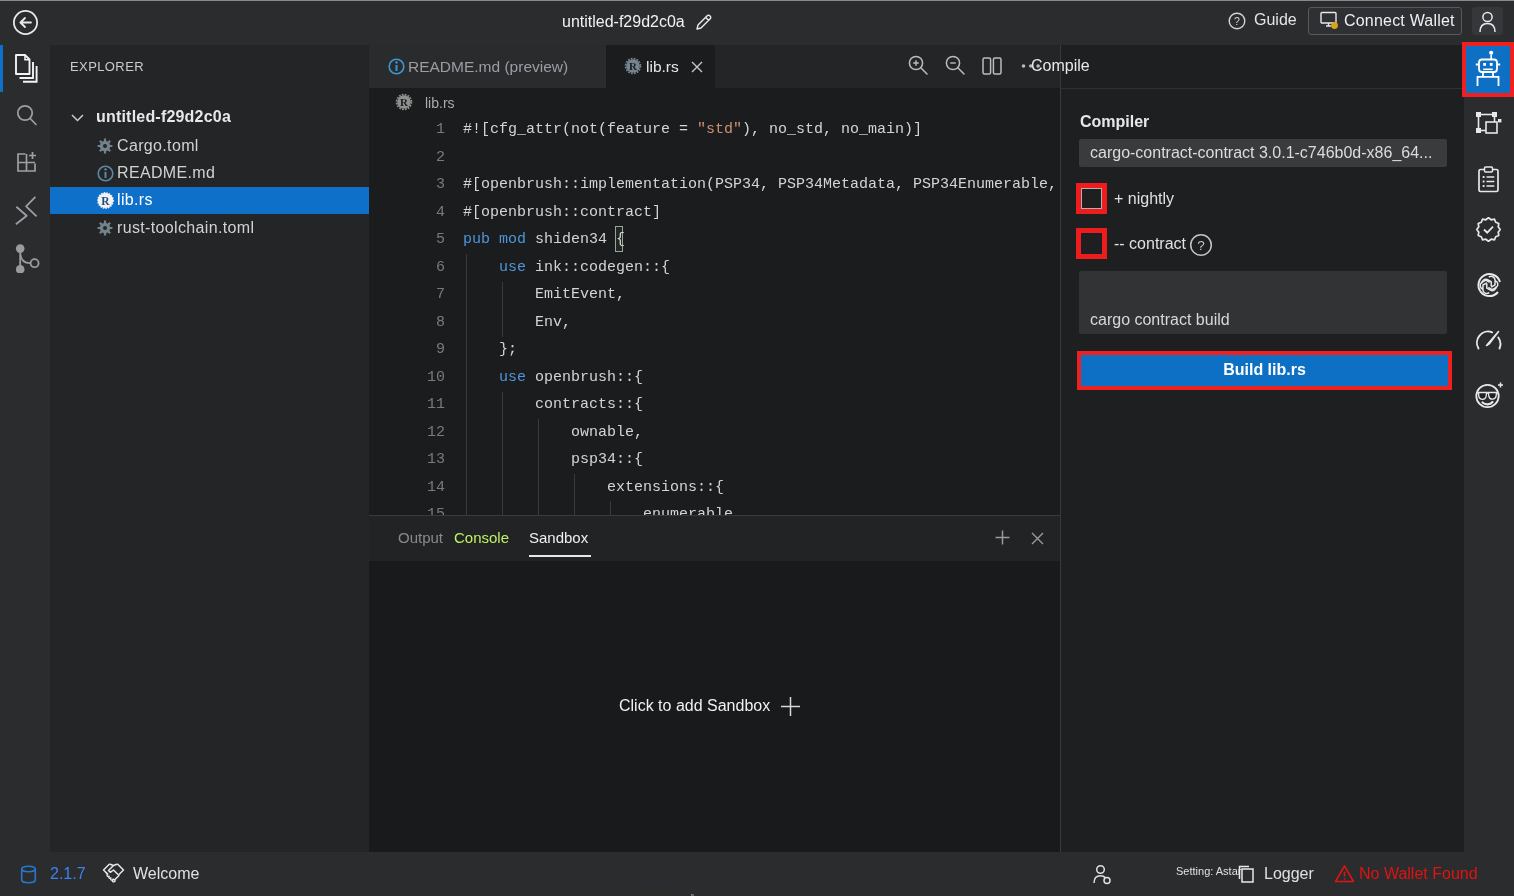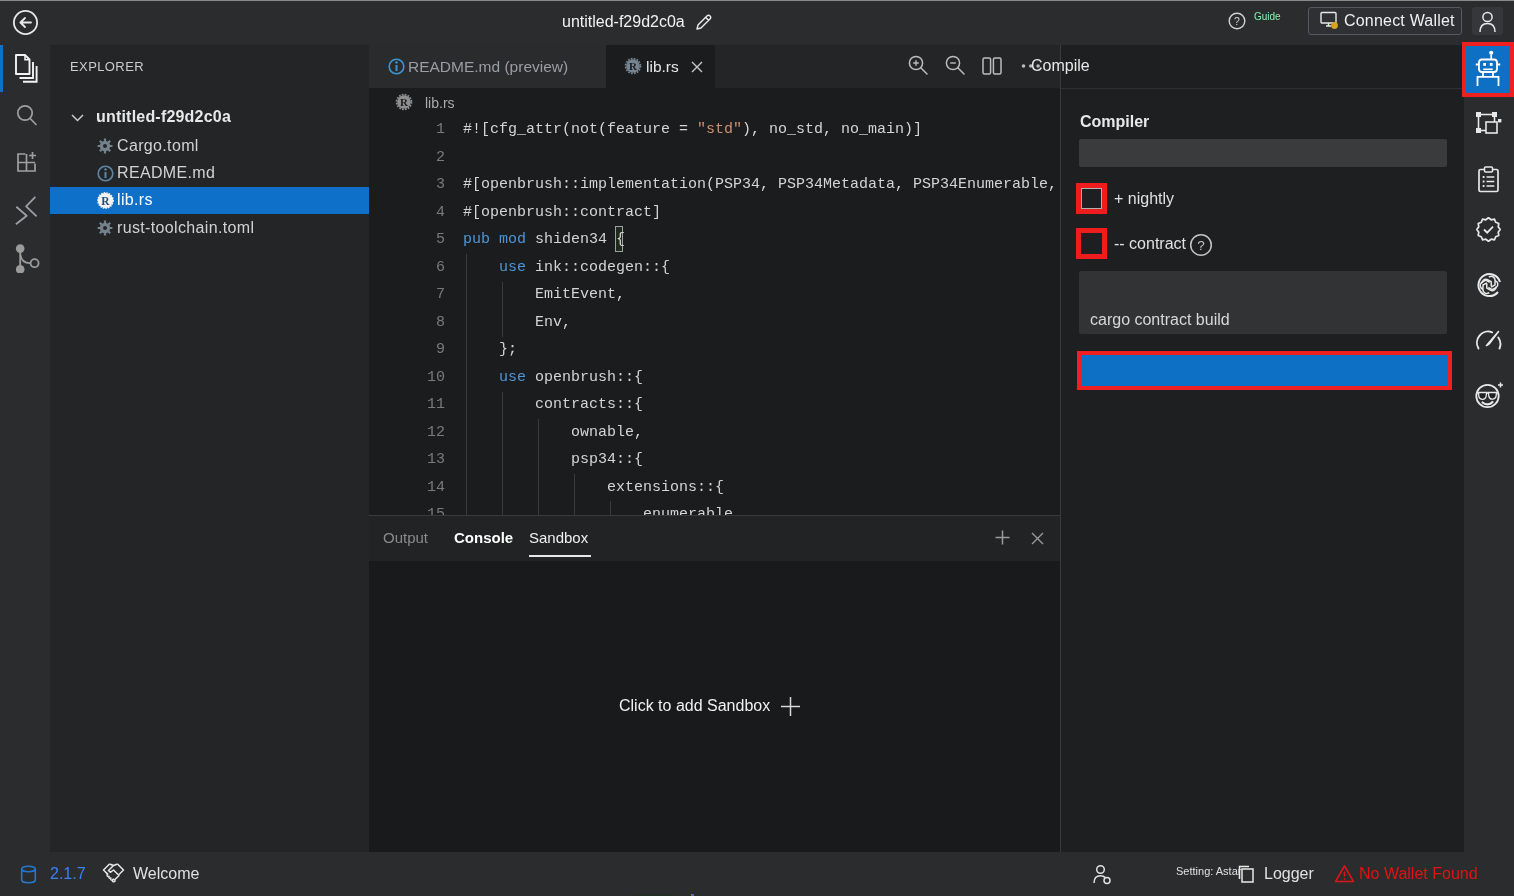--- a/index.html
+++ b/index.html
@@ -23,21 +23,21 @@
 
   <div class="abs" style="left:562px;top:13px;font-size:16px;color:#f2f2f2;">untitled-f29d2c0a</div>
   <svg class="abs" style="left:694px;top:13px;" width="19" height="19" viewBox="0 0 19 19">
     <path d="M3 16 l1-4 L13.2 2.8 a1.8 1.8 0 0 1 2.6 0 l0.4 0.4 a1.8 1.8 0 0 1 0 2.6 L7 15 l-4 1z M11.8 4.4 l2.8 2.8" fill="none" stroke="#ececec" stroke-width="1.4" stroke-linejoin="round"></path>
   </svg>
 
   <svg class="abs" style="left:1228px;top:12px;" width="18" height="18" viewBox="0 0 18 18">
     <circle cx="9" cy="9" r="7.8" fill="none" stroke="#d4d4d4" stroke-width="1.4"></circle>
     <text x="9" y="13" text-anchor="middle" font-size="10.5" fill="#d4d4d4" font-family="Liberation Sans">?</text>
   </svg>
-  <div class="abs" style="left:1254px;top:11px;font-size:10px;color:#86efac;">Guide</div>
+  <div class="abs" style="left:1254px;top:11px;font-size:16px;color:#e5e5e5;">Guide</div>
 
   <div class="abs" style="left:1308px;top:7px;width:154px;height:28px;background:#2e3033;border:1px solid #565a5e;border-radius:3px;"></div>
   <svg class="abs" style="left:1319px;top:11px;" width="22" height="20" viewBox="0 0 22 20">
     <rect x="2" y="1.5" width="15" height="10.5" rx="1" fill="none" stroke="#e8e8e8" stroke-width="1.4"></rect>
     <path d="M7 15 h5 M9.5 12 v3" stroke="#e8e8e8" stroke-width="1.4"></path>
     <circle cx="15.5" cy="14.5" r="3.4" fill="#d7a51c"></circle>
   </svg>
   <div class="abs" style="left:1344px;top:12px;font-size:16px;letter-spacing:0.2px;color:#f0f0f0;">Connect Wallet</div>
 
   <div class="abs" style="left:1472px;top:7px;width:31px;height:28px;background:#35373a;border-radius:3px;"></div>
@@ -209,56 +209,58 @@
   <div class="abs" style="left:466px;top:254px;width:1px;height:261px;background:#3a3a3c;"></div>
   <div class="abs" style="left:502px;top:282px;width:1px;height:55px;background:#3a3a3c;"></div>
   <div class="abs" style="left:502px;top:392px;width:1px;height:123px;background:#3a3a3c;"></div>
   <div class="abs" style="left:538px;top:419px;width:1px;height:96px;background:#3a3a3c;"></div>
   <div class="abs" style="left:574px;top:474px;width:1px;height:41px;background:#3a3a3c;"></div>
   <div class="abs" style="left:610px;top:501px;width:1px;height:14px;background:#3a3a3c;"></div>
 
   <div class="abs" style="left:369px;top:515px;width:691px;height:337px;background:#191a1b;"></div>
   <div class="abs" style="left:369px;top:515px;width:691px;height:1px;background:#3a3a3c;"></div>
   <div class="abs" style="left:369px;top:516px;width:691px;height:45px;background:#222324;"></div>
-  <div class="abs" style="left:383px;top:529px;font-size:15px;color:#8a8a8a;">Output</div>
-  <div class="abs" style="left:454px;top:529px;font-size:15px;color:#ffffff;font-weight:bold;">Console</div>
+  <div class="abs" style="left:398px;top:529px;font-size:15px;color:#8a8a8a;">Output</div>
+  <div class="abs" style="left:454px;top:529px;font-size:15px;color:#bef264;">Console</div>
   <div class="abs" style="left:529px;top:529px;font-size:15px;color:#f0f0f0;">Sandbox</div>
   <div class="abs" style="left:529px;top:555px;width:62px;height:2px;background:#e8e8e8;"></div>
   <svg class="abs" style="left:994px;top:529px;" width="17" height="17" viewBox="0 0 17 17">
     <path d="M8.5 1.5 v14 M1.5 8.5 h14" stroke="#9a9a9a" stroke-width="1.5"></path>
   </svg>
   <svg class="abs" style="left:1030px;top:531px;" width="15" height="15" viewBox="0 0 15 15">
     <path d="M2 2 L13 13 M13 2 L2 13" stroke="#9a9a9a" stroke-width="1.4"></path>
   </svg>
   <div class="abs" style="left:619px;top:697px;font-size:16px;color:#f0f0f0;">Click to add Sandbox</div>
   <svg class="abs" style="left:780px;top:696px;" width="21" height="21" viewBox="0 0 21 21">
     <path d="M10.5 1 v19 M1 10.5 h19" stroke="#d8d8d8" stroke-width="1.5"></path>
   </svg>
 
   <div class="abs" style="left:1060px;top:45px;width:404px;height:807px;background:#1e1f20;border-left:1px solid #3a3a3c;"></div>
   <div class="abs" style="left:1031px;top:57px;font-size:16px;color:#e8e8e8;">Compile</div>
   <div class="abs" style="left:1061px;top:88px;width:403px;height:1px;background:#2f3031;"></div>
   <div class="abs" style="left:1080px;top:113px;font-size:16px;font-weight:bold;color:#e8e8e8;">Compiler</div>
   <div class="abs" style="left:1079px;top:139px;width:368px;height:28px;background:#3a3b3c;border-radius:2px;"></div>
+  <div class="abs" style="left:1090px;top:144px;font-size:16px;color:#dcdcdc;">cargo-contract-contract 3.0.1-c746b0d-x86_64...</div>
 
   <div class="abs" style="left:1076px;top:183px;width:31px;height:31px;border:5px solid #ee1c1c;background:#1e1f20;"></div>
   <div class="abs" style="left:1081px;top:188px;width:21px;height:21px;border:1px solid #b0b0b0;"></div>
   <div class="abs" style="left:1114px;top:190px;font-size:16px;color:#e0e0e0;">+ nightly</div>
 
   <div class="abs" style="left:1076px;top:228px;width:31px;height:31px;border:5px solid #ee1c1c;background:#1e1f20;"></div>
   <div class="abs" style="left:1114px;top:235px;font-size:16px;color:#e0e0e0;">-- contract</div>
   <svg class="abs" style="left:1189px;top:233px;" width="24" height="24" viewBox="0 0 24 24">
     <circle cx="12" cy="12" r="10.3" fill="none" stroke="#c4c4c4" stroke-width="1.5"></circle>
     <text x="12" y="17" text-anchor="middle" font-size="13.5" fill="#c4c4c4" font-family="Liberation Sans">?</text>
   </svg>
 
   <div class="abs" style="left:1079px;top:271px;width:368px;height:63px;background:#323334;border-radius:2px;"></div>
   <div class="abs" style="left:1090px;top:311px;font-size:16px;color:#d8d8d8;">cargo contract build</div>
 
   <div class="abs" style="left:1077px;top:351px;width:375px;height:39px;border:4px solid #ee2020;background:#0e70c5;"></div>
+  <div class="abs" style="left:1077px;top:361px;width:375px;text-align:center;font-size:16px;font-weight:bold;color:#ffffff;">Build lib.rs</div>
 
   <div class="abs" style="left:1464px;top:45px;width:50px;height:807px;background:#2b2c2d;"></div>
 
   <div class="abs" style="left:1462px;top:42px;width:52px;height:55px;border:4px solid #ee2020;background:#0e70c5;"></div>
   <svg class="abs" style="left:1473px;top:50px;" width="30" height="38" viewBox="0 0 30 38">
     <circle cx="18.2" cy="2.8" r="2.1" fill="#ffffff"></circle>
     <path d="M18.2 5 v4.5" stroke="#ffffff" stroke-width="1.7"></path>
     <rect x="6" y="9.5" width="18" height="12.5" rx="3" fill="none" stroke="#ffffff" stroke-width="1.8"></rect>
     <rect x="10.2" y="13" width="2.8" height="2.8" fill="#ffffff"></rect>
     <rect x="16.8" y="13" width="2.8" height="2.8" fill="#ffffff"></rect>

